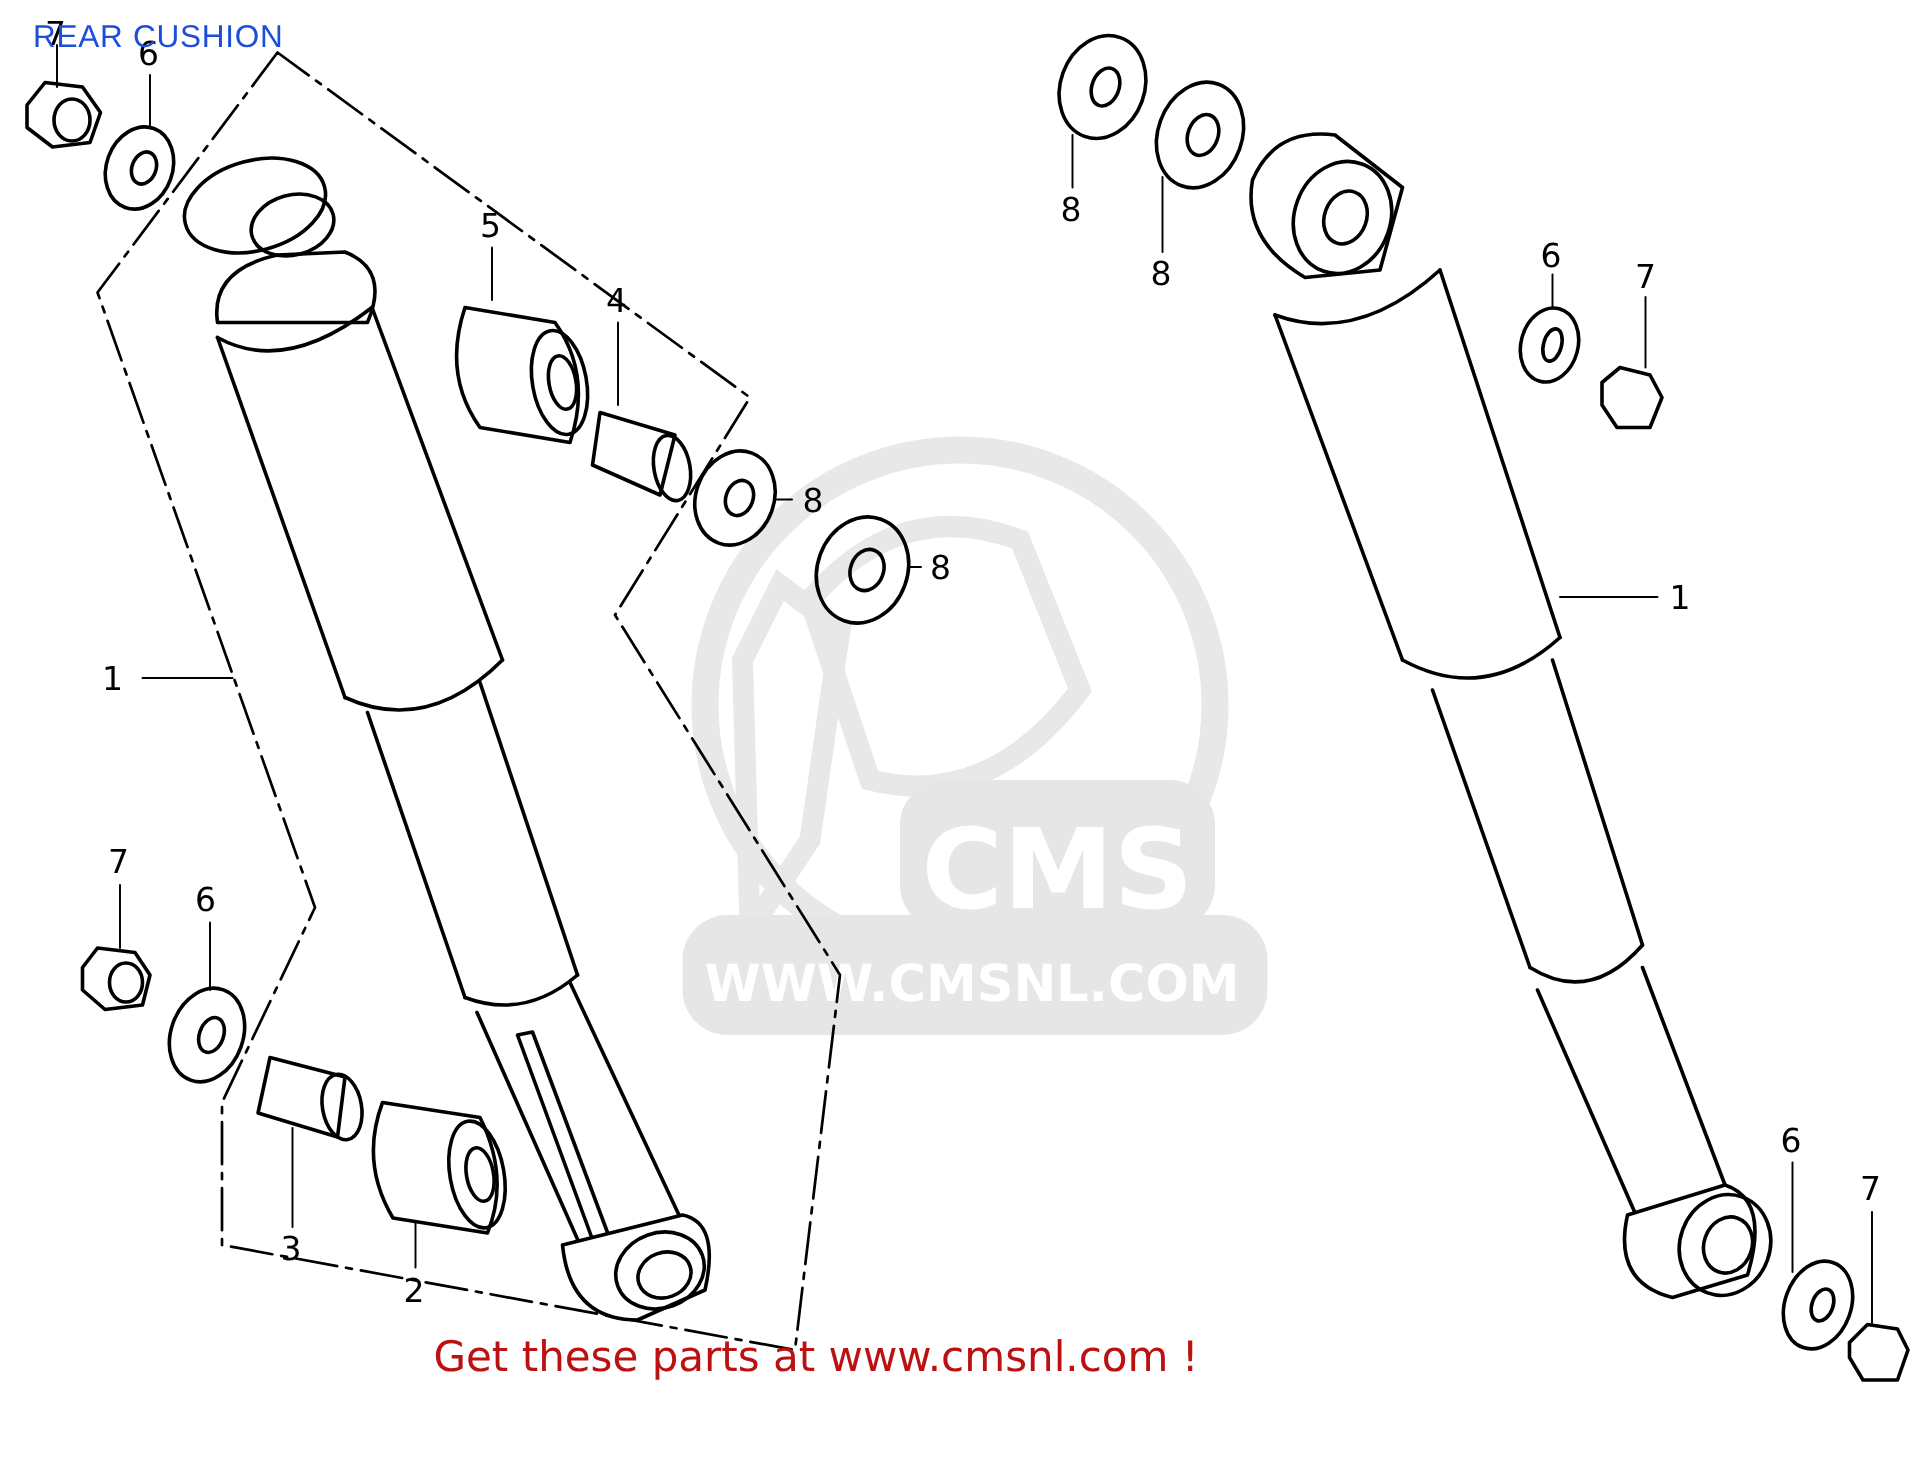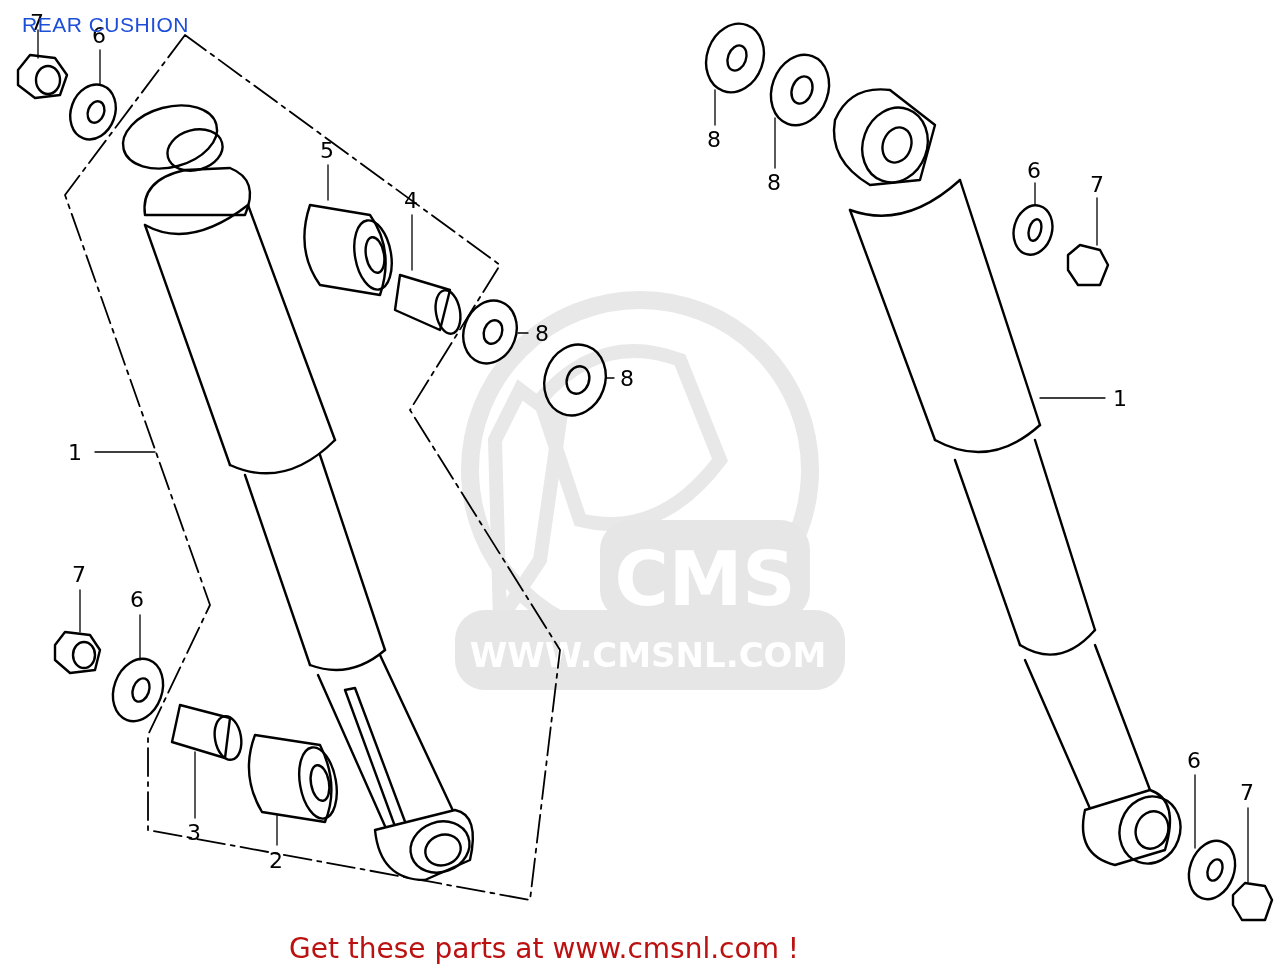--- a/index.html
+++ b/index.html
@@ -1,20 +1,20 @@
 <!DOCTYPE html>
 <html><head>
 <meta charset="utf-8">
 <style>
   html, body { margin:0; padding:0; background:#ffffff; }
   body { width:1280px; height:975px; position:relative; overflow:hidden;
          font-family:"Liberation Sans", sans-serif; }
   .title { position:absolute; left:22px; top:13px; font-size:21px; color:#1d4ed8;
            letter-spacing:0.5px; z-index:3; }
-  .footer { position:absolute; left:0; width:1088px; top:932px; text-align:center;
+  .footer { position:absolute; left:0; width:1088px; top:888px; text-align:center;
             font-family:"DejaVu Sans", sans-serif; font-size:28px; color:#bb1111; z-index:3; }
   svg.diagram { position:absolute; left:0; top:0; }
   .lbl { font-family:"DejaVu Sans", sans-serif; font-size:22px; fill:#000; }
   .wm-text { font-family:"DejaVu Sans", sans-serif; font-weight:bold; fill:#ffffff; }
 </style>
 </head>
 <body>
 
 <div class="title">REAR CUSHION</div>
 

